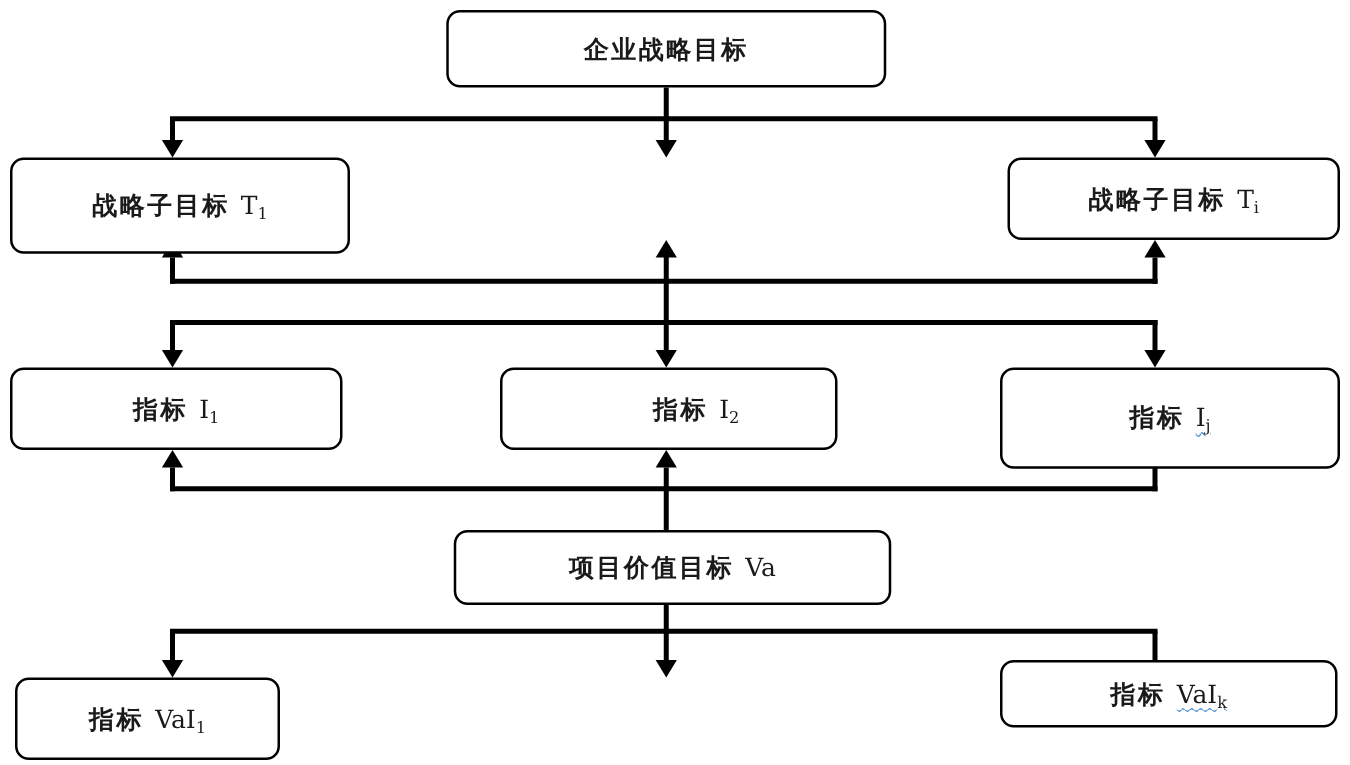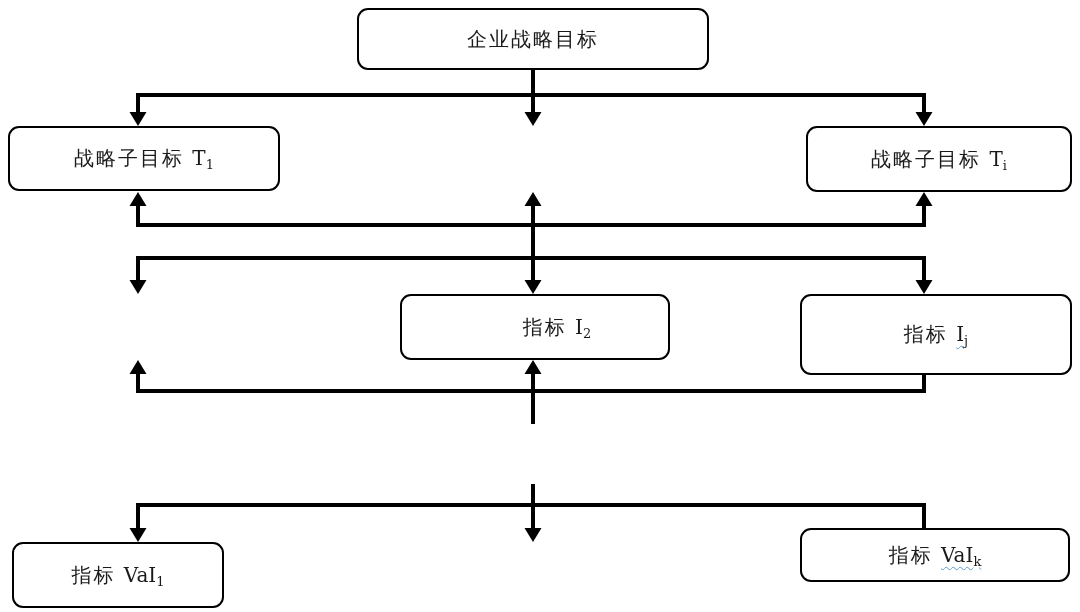--- a/index.html
+++ b/index.html
@@ -24,21 +24,21 @@
     background: #ffffff;
     border: 2.5px solid #000000;
     border-radius: 11px;
     display: flex;
     align-items: center;
     justify-content: center;
     font-size: 20px;
     color: #1a1a1a;
     box-sizing: border-box;
   }
-  .node .zh { letter-spacing: 2px; }
+  .node .zh { letter-spacing: 2px; font-weight: bold; }
   .node .latin { letter-spacing: 0; }
   .node sub {
     font-size: 13px;
     line-height: 0;
     vertical-align: -4px;
   }
   .squiggle {
     text-decoration: underline;
     text-decoration-style: wavy;
     text-decoration-color: #5b9bd5;
@@ -90,34 +90,40 @@
     <line x1="533" y1="505" x2="533" y2="529"></line>
     <polygon points="524.5,528 541.5,528 533,542"></polygon>
     <line x1="924" y1="505" x2="924" y2="529"></line>
     <polygon points="915.5,528 932.5,528 924,542"></polygon>
   </svg>
 
   <div class="node" style="left:357px; top:8px; width:352px; height:62px;">
     <span class="label"><span class="zh">企业战略目标</span><span class="latin"><span></span><sub></sub></span></span>
   </div>
 
-  <div class="node" style="left:8px; top:126px; width:272px; height:65px;">
+  <div class="node" style="left:8px; top:126px; width:272px; height:77px;">
     <span class="label"><span class="zh">战略子目标 </span><span class="latin"><span>T</span><sub>1</sub></span></span>
   </div>
   <div class="node" style="left:806px; top:126px; width:266px; height:66px;text-align:center;">
     <span class="label"><span class="zh">战略子目标 </span><span class="latin"><span>T</span><sub>i</sub></span></span>
   </div>
 
+  <div class="node" style="left:8px; top:294px; width:266px; height:66px;">
+    <span class="label"><span class="zh">指标 </span><span class="latin"><span>I</span><sub>1</sub></span></span>
+  </div>
   <div class="node" style="left:400px; top:294px; width:270px; height:66px;padding-left:44px;">
     <span class="label"><span class="zh">指标 </span><span class="latin"><span>I</span><sub>2</sub></span></span>
   </div>
   <div class="node" style="left:800px; top:294px; width:272px; height:81px;">
     <span class="label"><span class="zh">指标 </span><span class="latin squiggle"><span>I</span><sub>j</sub></span></span>
   </div>
 
+  <div class="node" style="left:363px; top:424px; width:350px; height:60px;">
+    <span class="label"><span class="zh">项目价值目标 </span><span class="latin"><span>Va</span><sub></sub></span></span>
+  </div>
 
   <div class="node" style="left:12px; top:542px; width:212px; height:66px;">
     <span class="label"><span class="zh">指标 </span><span class="latin"><span>VaI</span><sub>1</sub></span></span>
   </div>
   <div class="node" style="left:800px; top:528px; width:270px; height:54px;">
     <span class="label"><span class="zh">指标 </span><span class="latin squiggle"><span>VaI</span><sub>k</sub></span></span>
   </div>
 
 </div>
 

